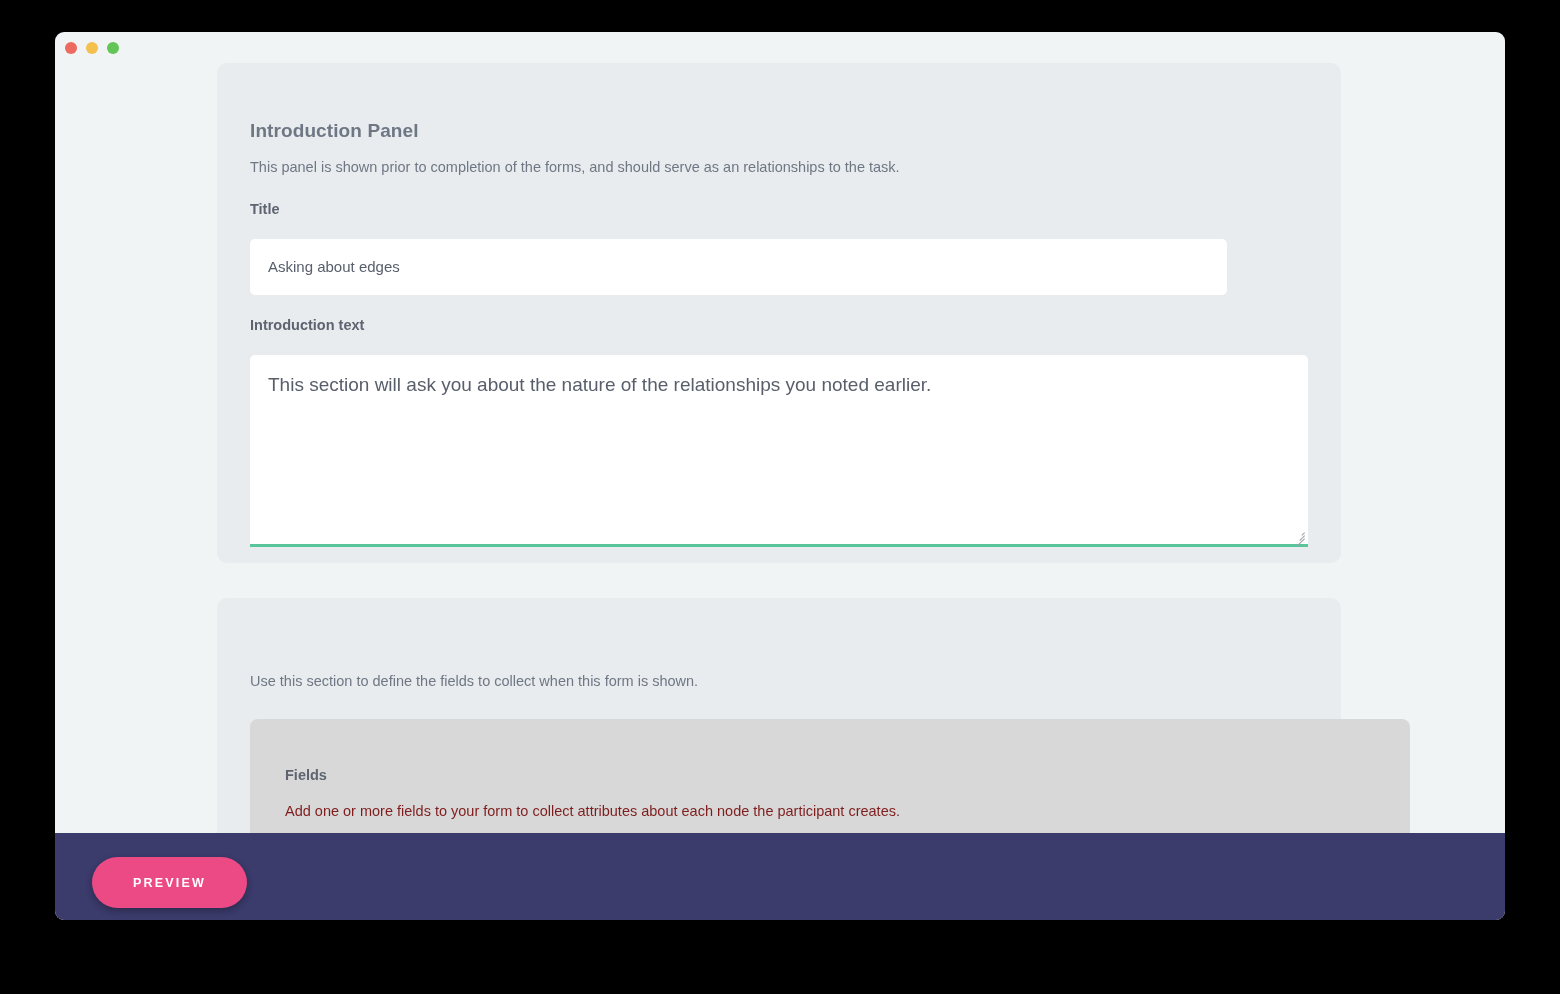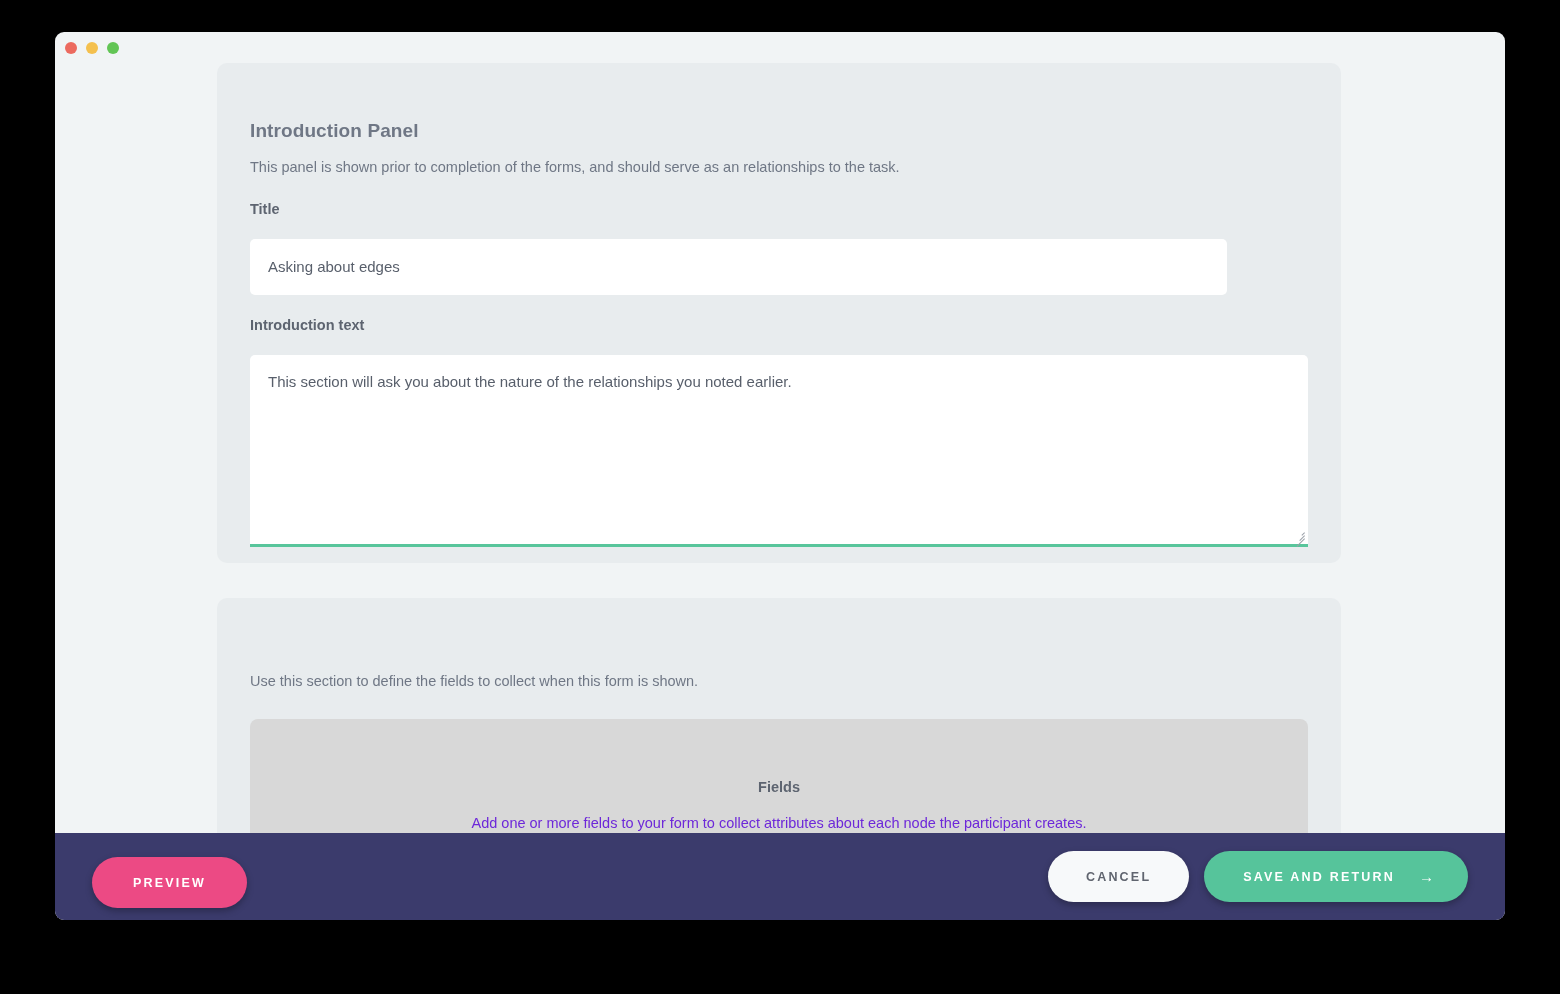--- a/index.html
+++ b/index.html
@@ -101,21 +101,21 @@
   .text-area {
     display: block;
     width: 1058px;
     height: 192px;
     background: #ffffff;
     border: none;
     border-bottom: 3px solid #58c59b;
     border-radius: 5px 5px 0 0;
     padding: 16px 18px;
     font-family: "Liberation Sans", sans-serif;
-    font-size: 15px;
+    font-size: 19px;
     color: #585f6b;
     line-height: 1.45;
     outline: none;
     resize: none;
   }
   .resize-grip {
     position: absolute;
     right: 3px;
     bottom: 7px;
     width: 11px;
@@ -130,36 +130,35 @@
     transform-origin: right bottom;
     transform: rotate(-45deg);
   }
   .resize-grip span:nth-child(1) { bottom: 1px; width: 11px; }
   .resize-grip span:nth-child(2) { bottom: 4px; width: 7px; }
   .resize-grip span:nth-child(3) { bottom: 7px; width: 4px; }
 
   
   .fields-panel {
     margin-top: 26px;
-    width: 1058px;
+    width: 1160px;
     height: 160px;
     background: #d8d8d8;
     border-radius: 8px;
-    padding: 60px 35px 0 35px;
-    text-align: center;
+    padding: 48px 35px 0 35px;
   }
   .fields-title {
     font-size: 14.5px;
     font-weight: bold;
     color: #5d6470;
   }
   .fields-desc {
     margin-top: 20px;
     font-size: 14.5px;
-    color: #6d28d9;
+    color: #7f1d1d;
   }
 
   
   .toolbar {
     position: absolute;
     left: 0;
     top: 801px;
     width: 1450px;
     height: 87px;
     background: #3b3b6c;
@@ -260,23 +259,15 @@
           <div class="fields-desc">Add one or more fields to your form to collect attributes about each node the participant creates.</div>
         </div>
       </div>
     </section>
 
   </div>
 
   <div class="toolbar">
     <button class="btn btn-preview">PREVIEW</button>
 
-    <div class="right-group">
-      <button class="btn btn-cancel">CANCEL</button>
-
-      <button class="btn btn-save">
-        <span>SAVE AND RETURN</span>
-        <span class="arrow-icon">→</span>
-      </button>
-    </div>
   </div>
 
 </div>
 
 </body></html>

